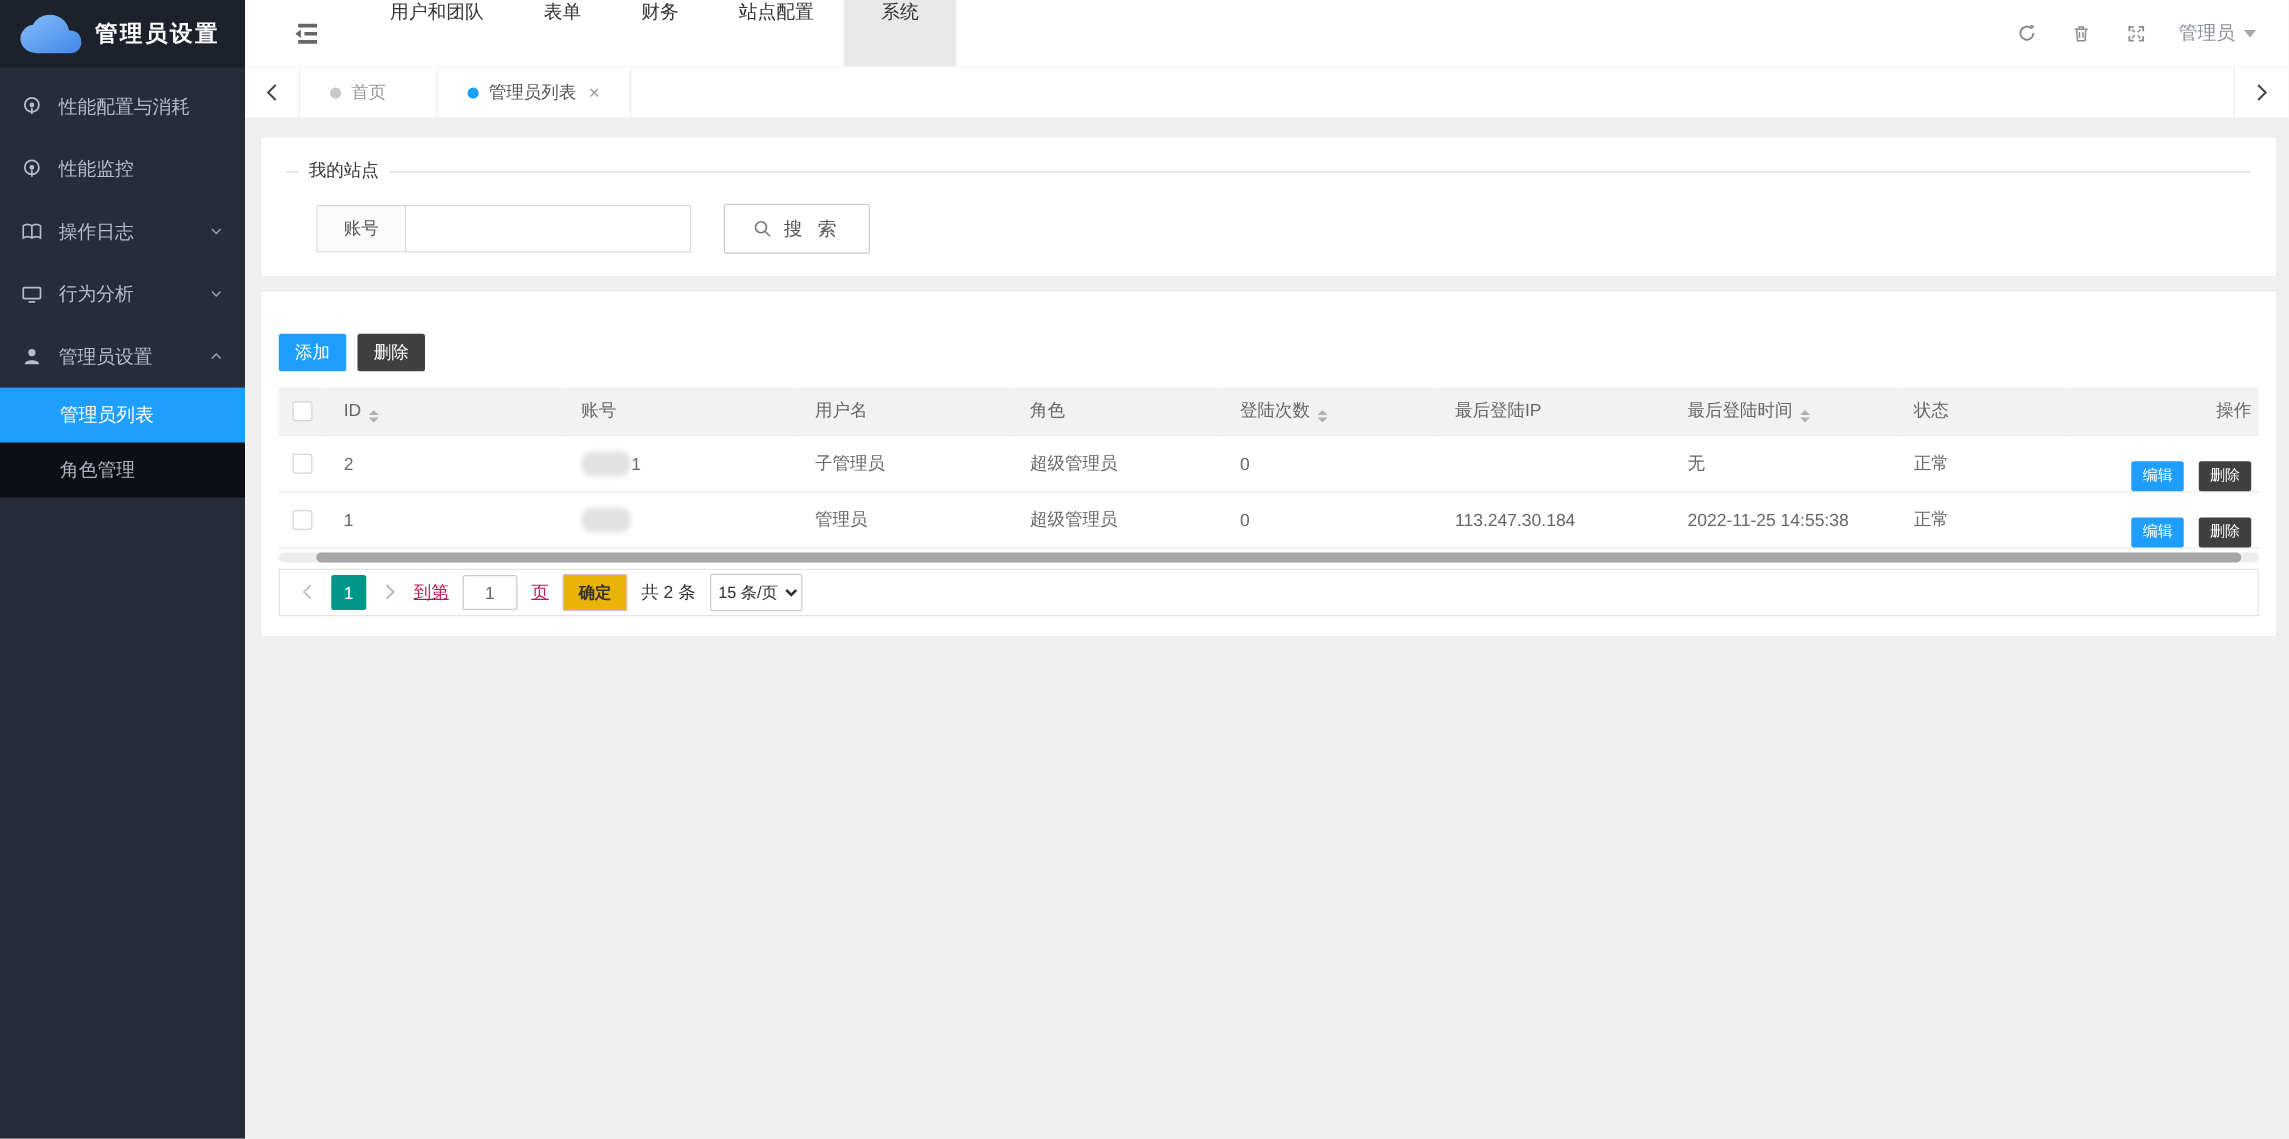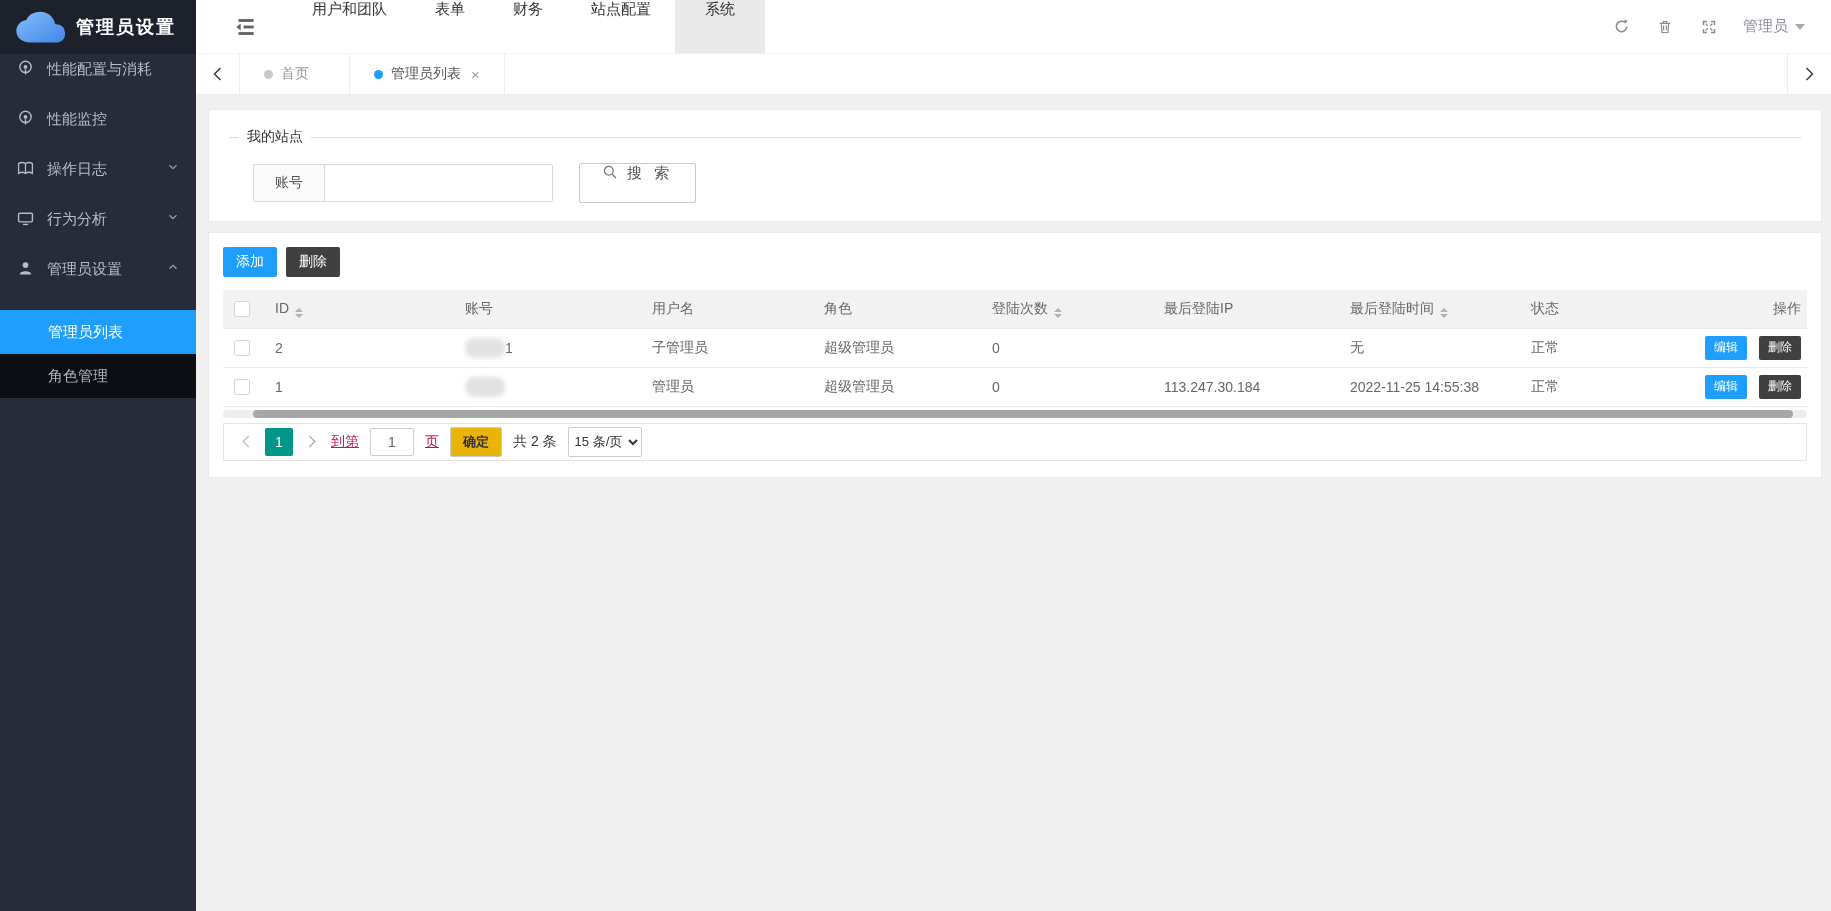--- a/index.html
+++ b/index.html
@@ -5,21 +5,21 @@
   * { margin:0; padding:0; box-sizing:border-box; }
   html,body { width:1831px; height:911px; overflow:hidden;
     font-family:"Liberation Sans","DejaVu Sans",sans-serif; font-size:14px; color:#666; background:#f0f0f0; }
   .app { display:flex; width:100%; height:100%; }
 
   
   .sidebar { width:196px; height:100%; background:#272c38; flex:0 0 196px; display:flex; flex-direction:column; }
   .logo { height:54px; background:#1d212b; display:flex; align-items:center; gap:10px; padding-left:14px; }
   .logo-title { color:#fff; font-size:18px; font-weight:bold; letter-spacing:2px; }
   .side-menu { padding-top:6px; }
-  .side-item { height:50px; display:flex; padding:0 16px 0 17px; color:#b6bcc8; font-size:15px; cursor:pointer; }
+  .side-item { height:50px; display:flex; align-items:center; padding:0 16px 0 17px; color:#b6bcc8; font-size:15px; cursor:pointer; }
   .side-item .mi { width:17px; height:17px; margin-right:13px; flex:0 0 17px; }
   .side-item .lbl { flex:1; }
   .side-item .chev { width:14px; height:14px; }
   .submenu { background:#0d0f14; }
   .sub-item { height:44px; display:flex; align-items:center; padding-left:48px; color:#aeb4c0; font-size:15px; cursor:pointer; }
   .sub-item.active { background:#1E9FFF; color:#fff; }
 
   
   .main { flex:1; display:flex; flex-direction:column; min-width:0; }
 
@@ -46,26 +46,26 @@
   .panel { background:#fff; border:1px solid #eaeaea; }
 
   
   .panel.search { padding:4px 20px 16px 20px; margin-bottom:10px; }
   fieldset { border:none; border-top:1px solid #dcdcdc; margin-top:14px; }
   legend { margin-left:10px; padding:0 8px; color:#333; font-size:14px; }
   .search-row { display:flex; align-items:center; margin:17px 0 2px 24px; }
   .input-group { display:flex; height:38px; }
   .input-group .addon { width:71px; background:#fafafa; border:1px solid #d9d9d9; border-right:none; border-radius:2px 0 0 2px; display:flex; align-items:center; justify-content:center; color:#555; }
   .input-group input { width:229px; border:1px solid #d9d9d9; border-radius:0 2px 2px 0; outline:none; padding:0 10px; font-size:14px; color:#333; }
-  .btn-search { margin-left:26px; height:40px; padding:0 22px; background:#fff; border:1px solid #c9c9c9; border-radius:2px; display:flex; align-items:flex-start; gap:9px; color:#555; font-size:15px; letter-spacing:4px; cursor:pointer; }
+  .btn-search { margin-left:26px; height:40px; padding:0 22px; background:#fff; border:1px solid #c9c9c9; border-radius:2px; display:flex; align-items:center; gap:9px; color:#555; font-size:15px; letter-spacing:4px; cursor:pointer; }
 
   
   .panel.tbl { padding:14px 14px 16px 14px; }
   .toolbar { display:flex; gap:9px; margin-bottom:13px; }
-  .btn { border:none; border-radius:2px; color:#fff; font-size:14px; height:30px; padding:0 13px; cursor:pointer; }
+  .btn { border:none; border-radius:2px; color:#fff; font-size:14px; height:30px; padding:0 13px; cursor:pointer;margin-top:20px; }
   .btn.blue { background:#1E9FFF; }
   .btn.orange { background:#404040; }
 
   table { width:100%; border-collapse:collapse; table-layout:fixed; }
   thead th { background:#f2f2f2; height:38px; font-weight:normal; color:#666; text-align:left; padding-left:14px; font-size:14px; }
   thead th.cbc, tbody td.cbc { padding:0; text-align:center; }
   tbody td { height:39px; border-bottom:1px solid #ebebeb; color:#666; padding-left:14px; font-size:14px; background:#fff; }
   tbody tr:first-child td { border-top:1px solid #ebebeb; }
   th.op, td.op { text-align:right; padding-right:6px; }
   .cb { display:inline-block; width:16px; height:16px; border:1px solid #d5d5d5; border-radius:2px; background:#fff; vertical-align:middle; cursor:pointer; }

